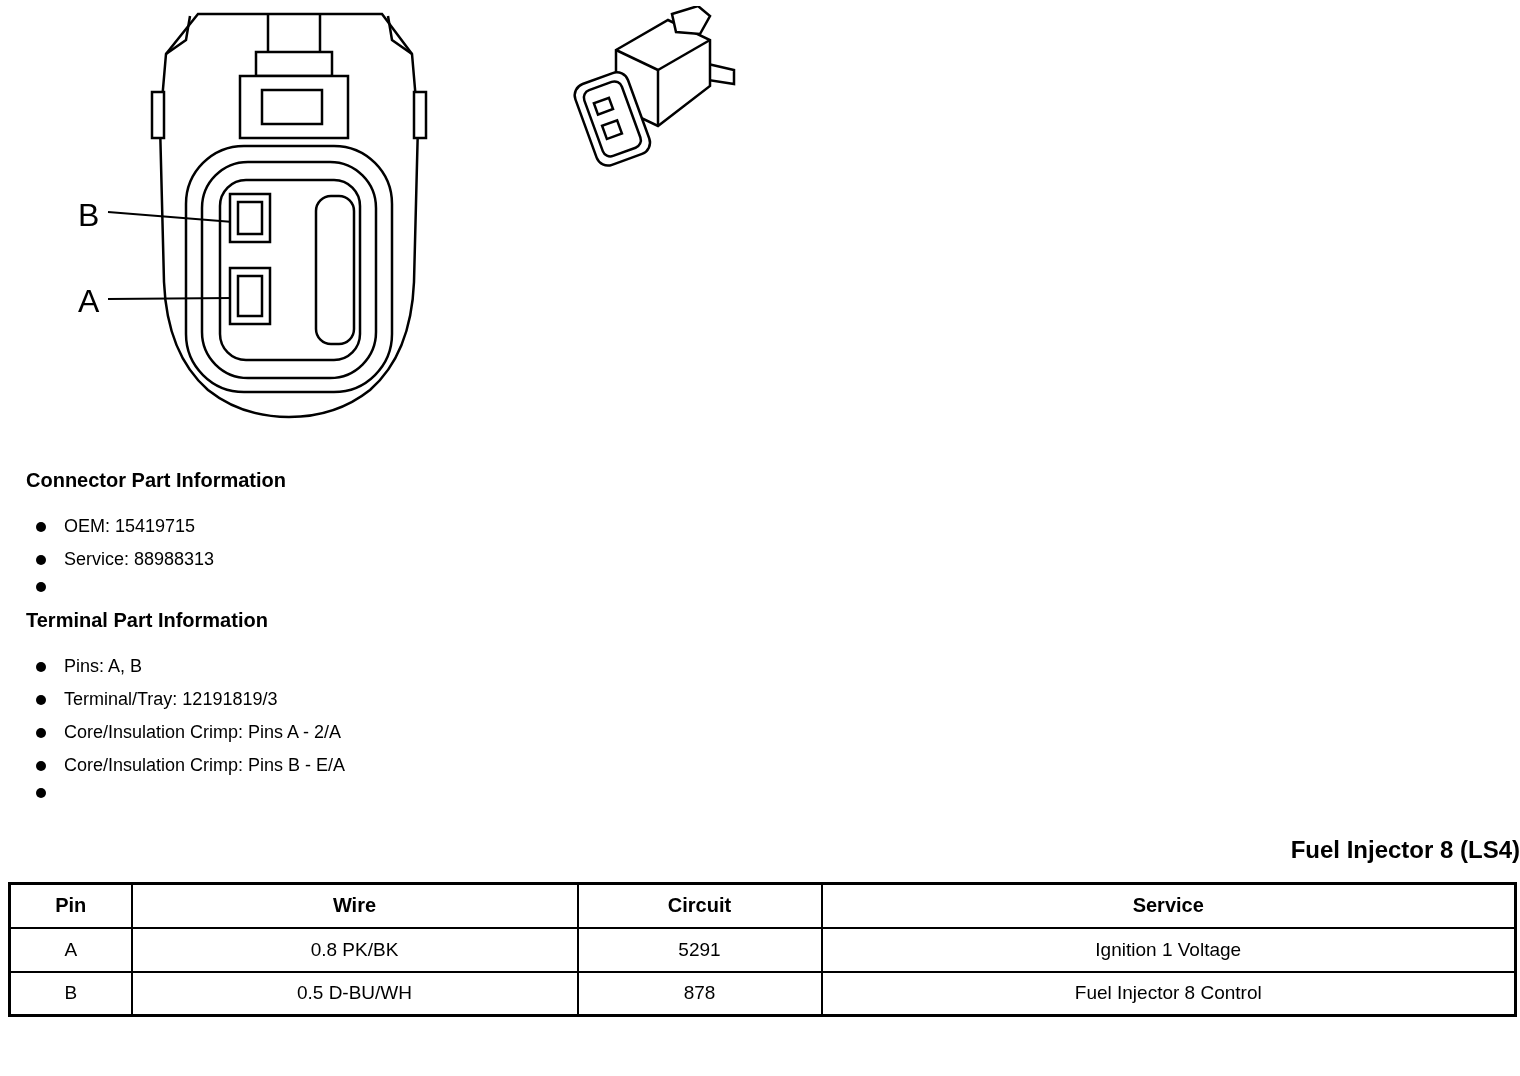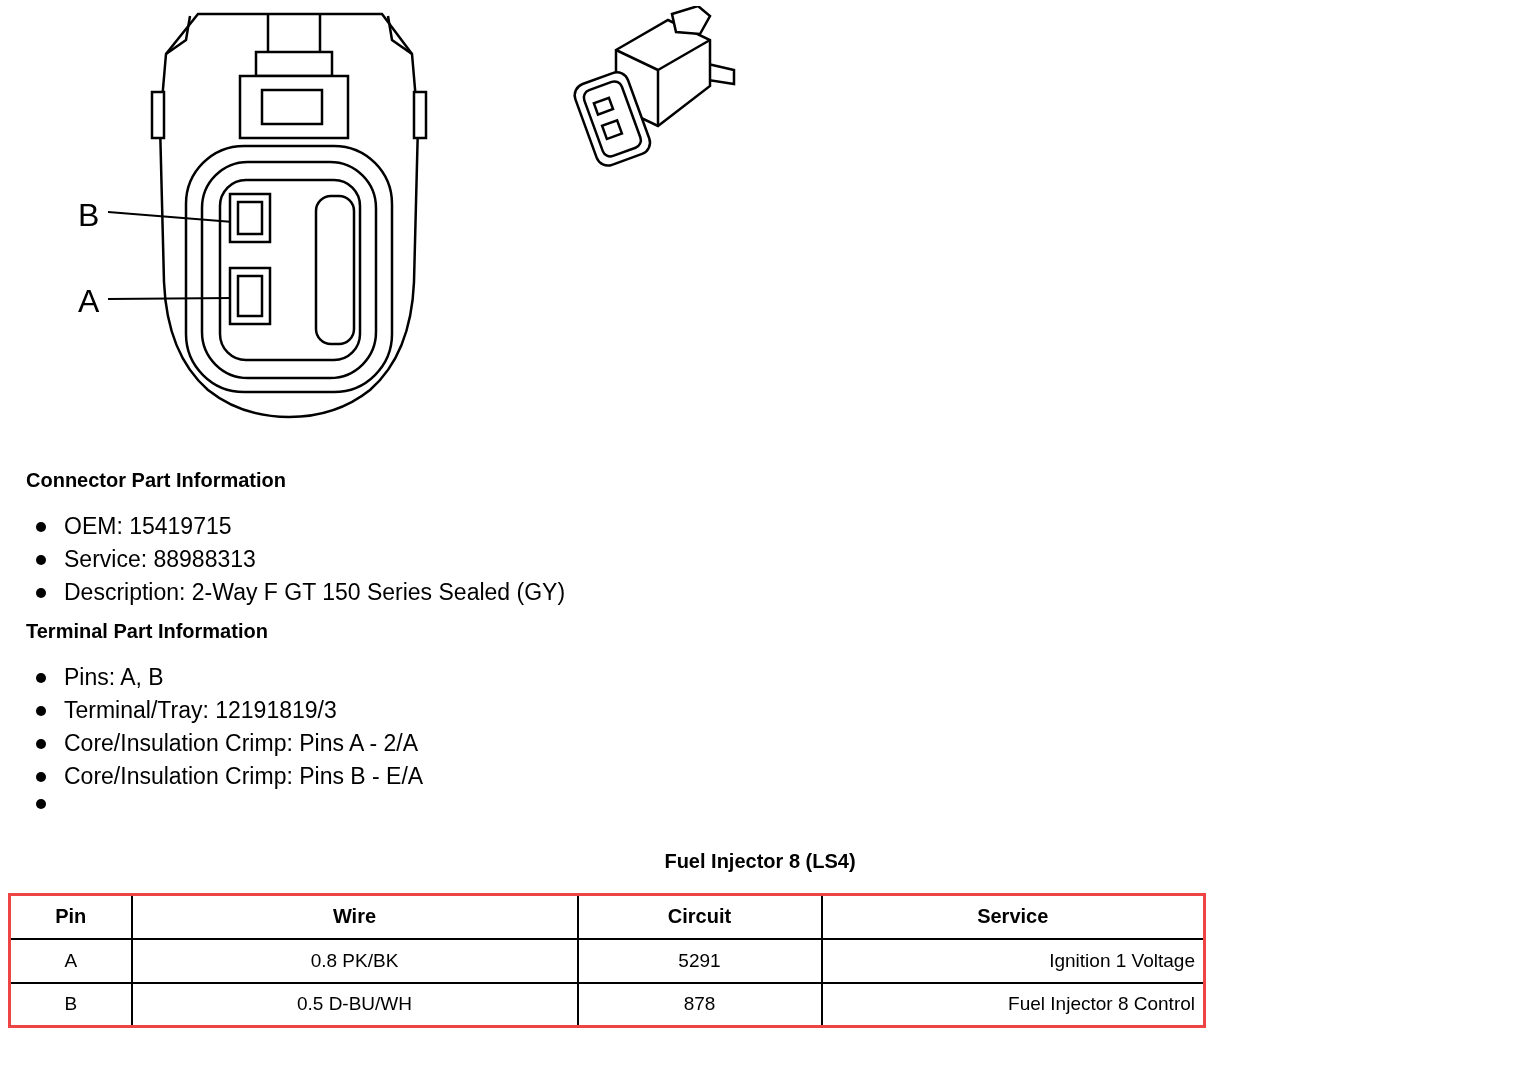--- a/index.html
+++ b/index.html
@@ -20,57 +20,57 @@
   h2.section-heading {
     font-size: 20px;
     font-weight: bold;
     margin: 16px 0 24px 26px;
     line-height: 24px;
   }
   ul.bullets { list-style: none; margin: 0 0 0 36px; }
   ul.bullets li {
     display: flex;
     align-items: center;
-    font-size: 23px;
+    font-size: 18px;
     line-height: 21px;
     margin-bottom: 12px;
   }
   .dot {
     width: 10px; height: 10px;
     border-radius: 50%;
     background: #000;
     margin-right: 18px;
     flex: 0 0 auto;
   }
 
   .table-title {
-    text-align: center;
+    text-align: right;
     font-weight: bold;
-    font-size: 20px;
+    font-size: 24px;
     margin: 40px 0 20px 0;
     line-height: 24px;
   }
   table.pinout {
-    width: 1198px;
+    width: 1509px;
     margin: 0 8px;
     border-collapse: collapse;
-    border: 3px solid #ef4444;
+    border: 3px solid #000000;
     font-size: 19px;
     table-layout: fixed;
   }
   table.pinout th, table.pinout td {
     border: 2px solid #000;
     height: 44px;
     padding: 2px 8px;
     overflow: hidden;
     white-space: nowrap;
   }
   table.pinout th { font-weight: bold; text-align: center; font-size: 20px; }
   td.center { text-align: center; }
-  td.left { text-align: right; padding-left: 10px; margin-left: 13px; }
+  td.left { text-align: center; padding-left: 10px; margin-left: 13px; }
 </style>
 </head>
 <body>
 
 <div class="page">
 
   <div class="diagram-area">
 
     <svg class="front-view" width="400" height="430" viewBox="0 0 400 430" fill="none" stroke="#000" stroke-width="2.5">
 
@@ -136,21 +136,20 @@
     <li>
       <span class="dot"></span>
       <span>OEM: 15419715</span>
     </li>
     <li>
       <span class="dot"></span>
       <span>Service: 88988313</span>
     </li>
     <li>
       <span class="dot"></span>
-      <span>Description: 2-Way F GT 150 Series Sealed (GY)</span>
     </li>
   </ul>
 
   <h2 class="section-heading">Terminal Part Information</h2>
 
   <ul class="bullets">
     <li>
       <span class="dot"></span>
       <span>Pins: A, B</span>
     </li>

